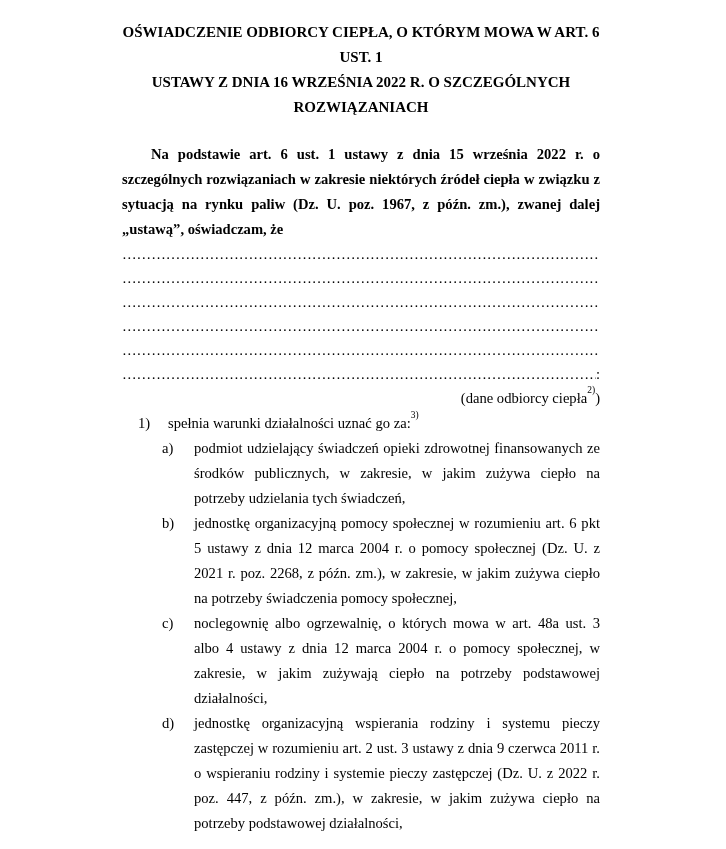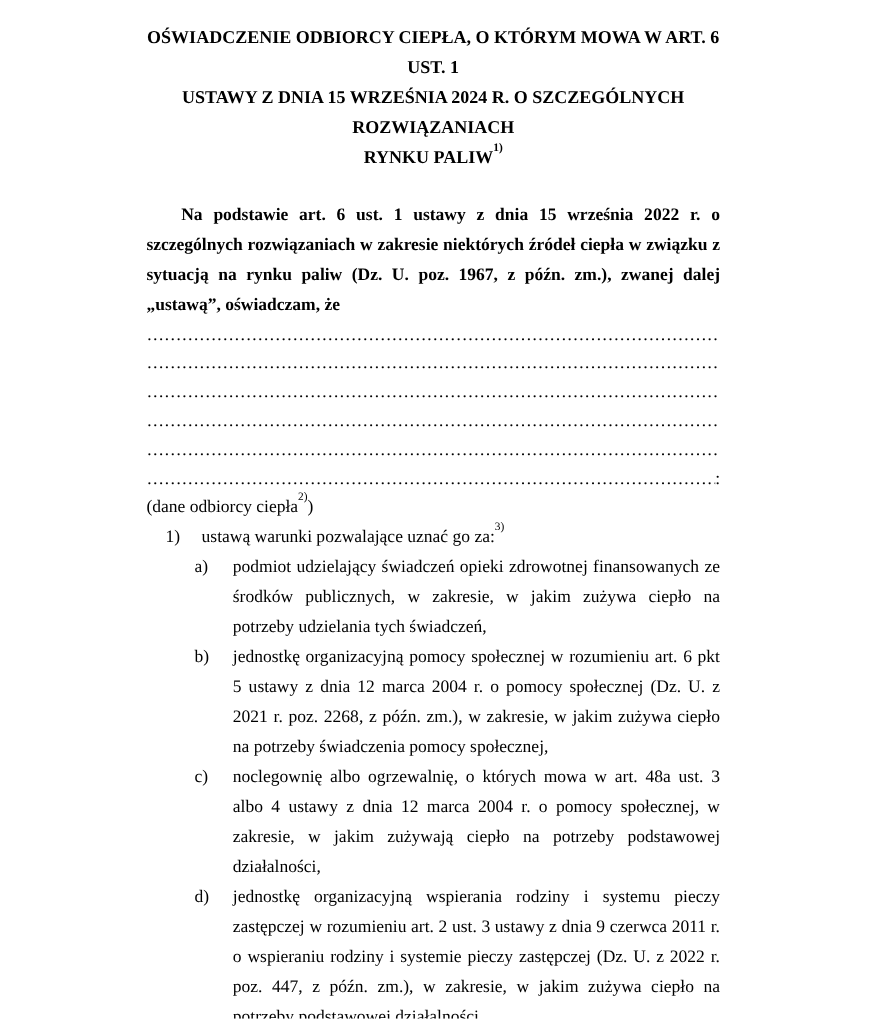--- a/index.html
+++ b/index.html
@@ -44,21 +44,21 @@
     line-height: 24px;
     overflow: hidden;
   }
   .dotline .dots {
     flex: 1 1 auto;
     overflow: hidden;
     white-space: nowrap;
   }
   .dotline .suffix { flex: 0 0 auto; }
   .caption {
-    text-align: left;
+    text-align: right;
     line-height: 25px;
   }
   .item-l1 {
     position: relative;
     padding-left: 46px;
     line-height: 25px;
     text-align: justify;
   }
   .item-l1 > .marker { position: absolute; left: 16px; }
   .item-l2 {
@@ -69,22 +69,21 @@
   }
   .item-l2 > .marker { position: absolute; left: 40px; }
 </style>
 </head>
 <body>
 
 <div class="page">
 
   <div class="title">
     <div>OŚWIADCZENIE ODBIORCY CIEPŁA, O KTÓRYM MOWA W ART. 6 UST. 1</div>
-    <div>USTAWY Z DNIA 15 WRZEŚNIA 2024 R. O SZCZEGÓLNYCH ROZWIĄZANIACH</div>
-    <div><span>RYNKU PALIW</span><sup class="fn">1)</sup></div>
+    <div>USTAWY Z DNIA 16 WRZEŚNIA 2022 R. O SZCZEGÓLNYCH ROZWIĄZANIACH</div>
   </div>
 
   <p class="intro">Na podstawie art. 6 ust. 1 ustawy z dnia 15 września 2022 r. o szczególnych rozwiązaniach w zakresie niektórych źródeł ciepła w związku z sytuacją na rynku paliw (Dz. U. poz. 1967, z późn. zm.), zwanej dalej „ustawą”, oświadczam, że</p>
 
   <div class="fill-lines">
     <div class="dotline">
         <span class="dots">……………………………………………………………………………………………………………………………………</span>
         <span class="suffix"></span>
       </div>
     <div class="dotline">
@@ -105,21 +104,21 @@
       </div>
     <div class="dotline">
         <span class="dots">……………………………………………………………………………………………………………………………………</span>
         <span class="suffix">:</span>
       </div>
   </div>
 
   <div class="caption"><span>(dane odbiorcy ciepła</span><sup class="fn">2)</sup><span>)</span></div>
 
   <div class="item-l1">
-    <span class="marker">1)</span><span>ustawą warunki pozwalające uznać go za:</span><sup class="fn">3)</sup>
+    <span class="marker">1)</span><span>spełnia warunki działalności uznać go za:</span><sup class="fn">3)</sup>
   </div>
 
   <div class="item-l2">
     <span class="marker">a)</span><span>podmiot udzielający świadczeń opieki zdrowotnej finansowanych ze środków publicznych, w zakresie, w jakim zużywa ciepło na potrzeby udzielania tych świadczeń,</span>
   </div>
 
   <div class="item-l2">
     <span class="marker">b)</span><span>jednostkę organizacyjną pomocy społecznej w rozumieniu art. 6 pkt 5 ustawy z dnia 12 marca 2004 r. o pomocy społecznej (Dz. U. z 2021 r. poz. 2268, z późn. zm.), w zakresie, w jakim zużywa ciepło na potrzeby świadczenia pomocy społecznej,</span>
   </div>
 

